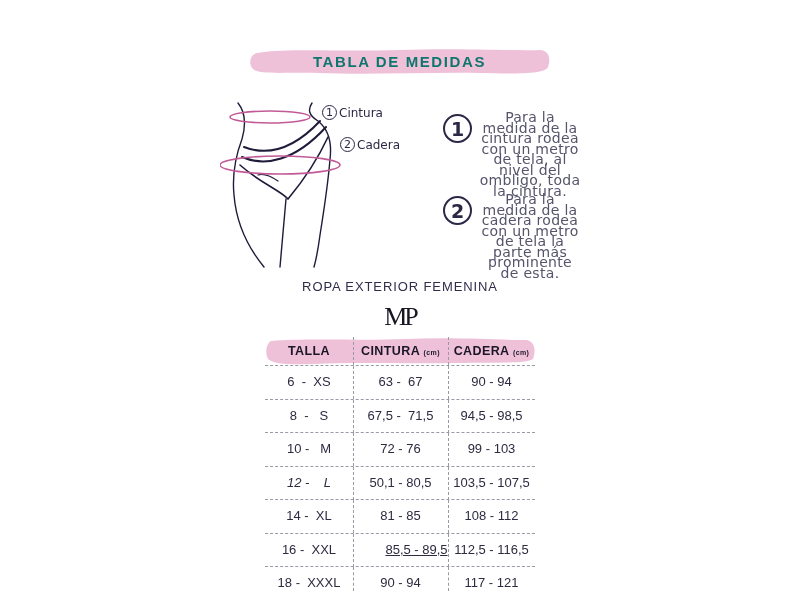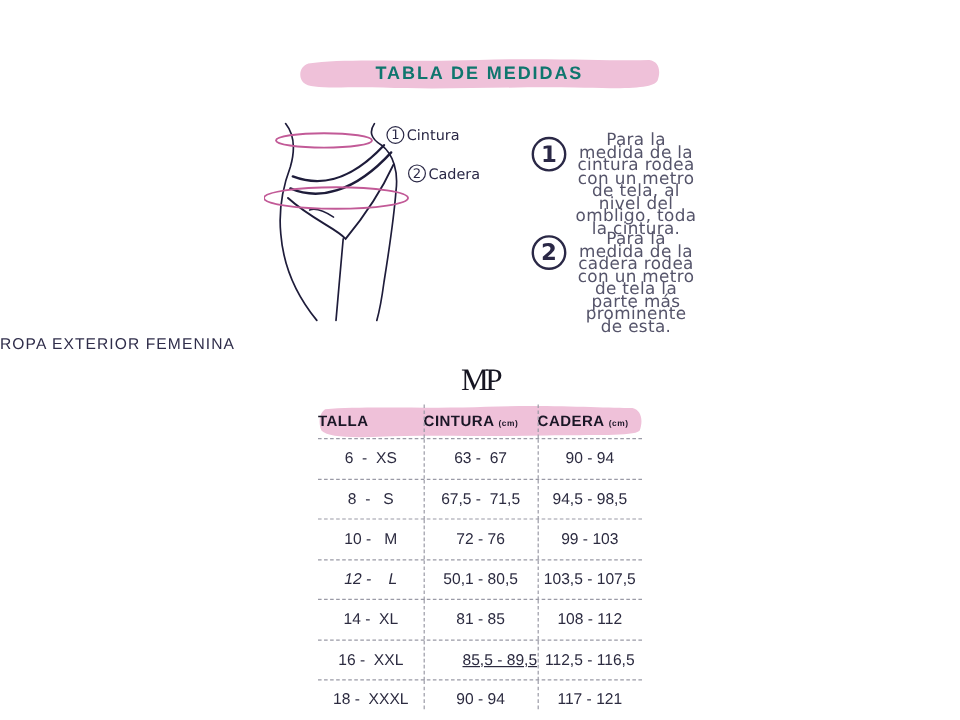--- a/index.html
+++ b/index.html
@@ -13,28 +13,28 @@
   .figure { position:absolute; left:220px; top:95px; width:200px; height:180px; }
   .legend-item { position:absolute; display:flex; align-items:center; gap:2px;
                  font-family:"DejaVu Sans", sans-serif; font-size:12px; color:#2a2846; }
   .legend-num { width:15px; height:15px; border:1.3px solid #2a2846; border-radius:50%;
                 display:flex; align-items:center; justify-content:center; font-size:11px; box-sizing:border-box; }
   .note { position:absolute; display:flex; }
   .note-num { width:29px; height:29px; border:2px solid #2a2846; border-radius:50%; box-sizing:border-box;
               display:flex; align-items:center; justify-content:center; font-size:19px; font-weight:bold; color:#2a2846; }
   .note-text { margin-left:6px; margin-top:-2px; width:104px; font-size:14px; line-height:10.5px; color:#55546a;
                letter-spacing:0.3px;text-align:center; }
-  .subtitle { position:absolute; left:0; top:279px; width:800px; 
+  .subtitle { position:absolute; left:0; top:279px; width:800px; text-align:center;
               font-family:"Liberation Sans", sans-serif; font-size:13px; letter-spacing:0.9px; color:#2f2d4a; }
   .logo { position:absolute; left:0; top:302px; width:800px; text-align:center;
           font-family:"Liberation Serif", serif; font-size:26px; color:#161522; letter-spacing:-3px; }
   .table-wrap { position:absolute; left:265px; top:337px; width:270px; }
   .thead { position:relative; height:28px; }
   .thead svg { position:absolute; left:0; top:0; }
-  .th { position:absolute; top:0; height:28px; line-height:28px; 
+  .th { position:absolute; top:0; height:28px; line-height:28px; text-align:center;
         font-family:"Liberation Sans", sans-serif; font-weight:bold; font-size:12.5px; color:#1a1626; letter-spacing:0.4px; }
   .th small { font-size:7px; font-weight:bold; }
   .row { position:relative; height:33.5px; border-top:1px dashed #9a9aa6; box-sizing:border-box; }
   .cell { position:absolute; top:0; height:32px; line-height:32px; text-align:center;
           font-family:"Liberation Sans", sans-serif; font-size:13px; color:#2c2b40; }
   .vline { position:absolute; top:0; width:0; border-left:1px dashed #9a9aa6; }
 </style>
 </head>
 <body>
 

